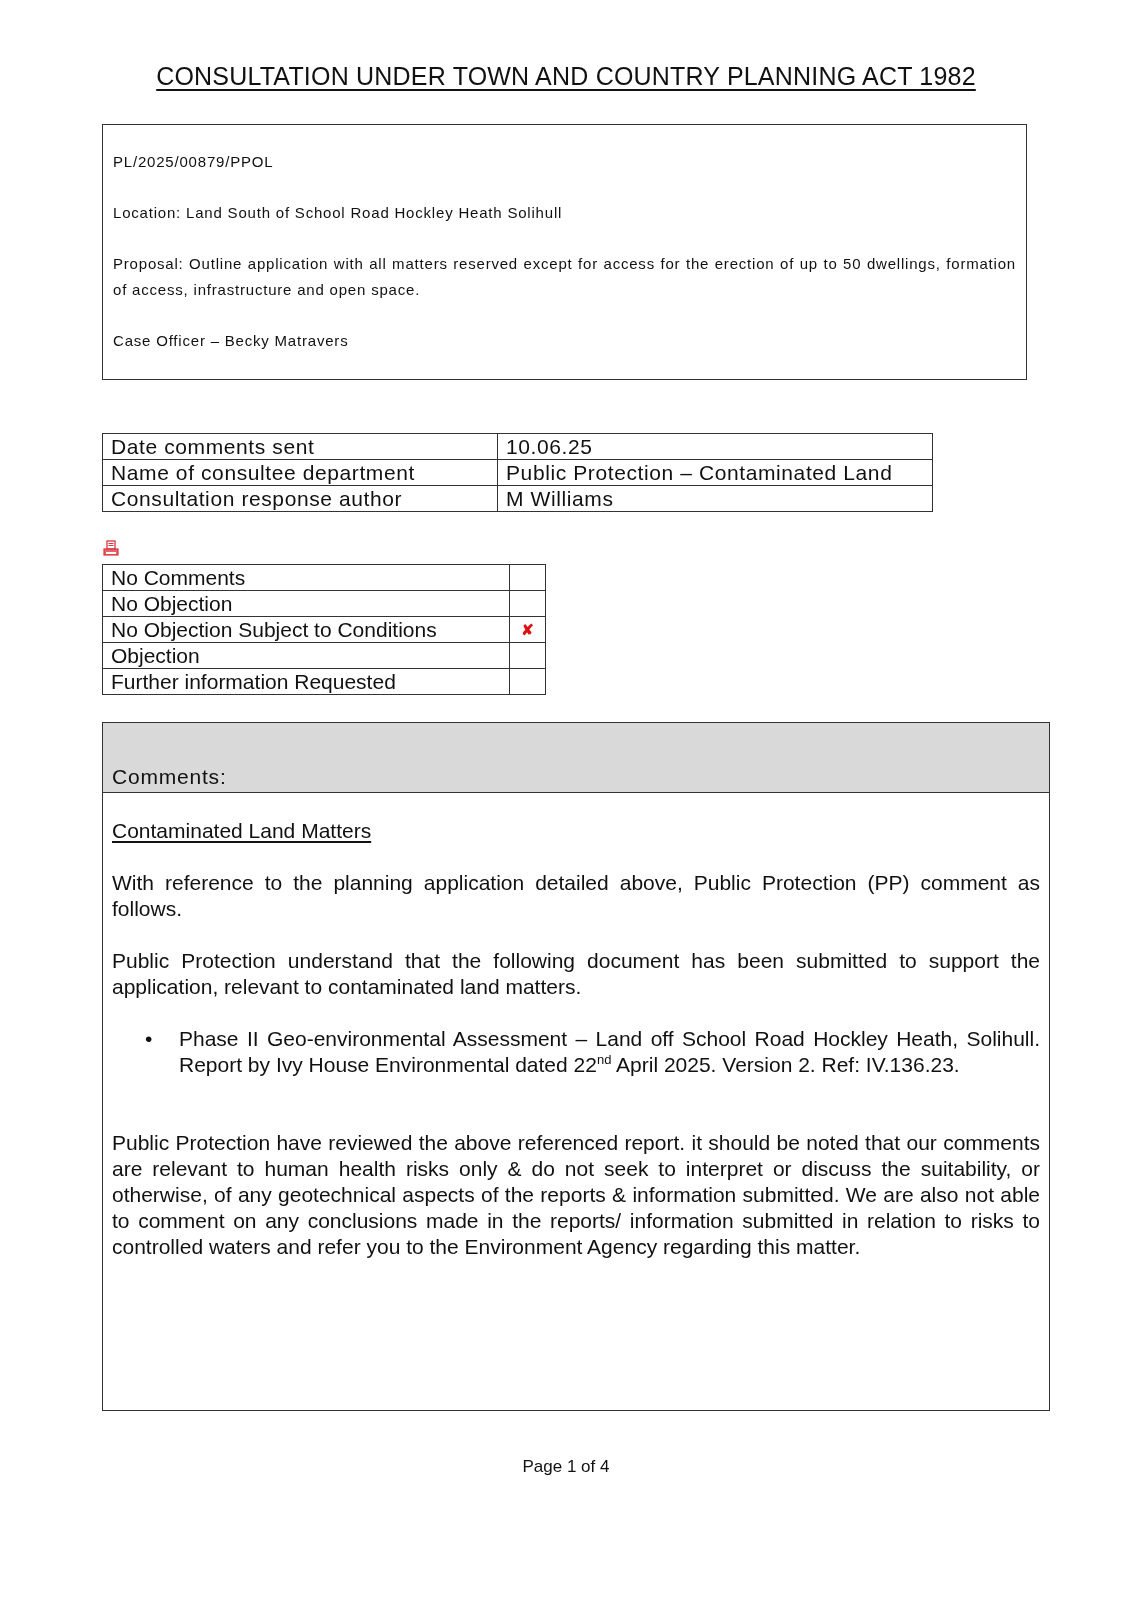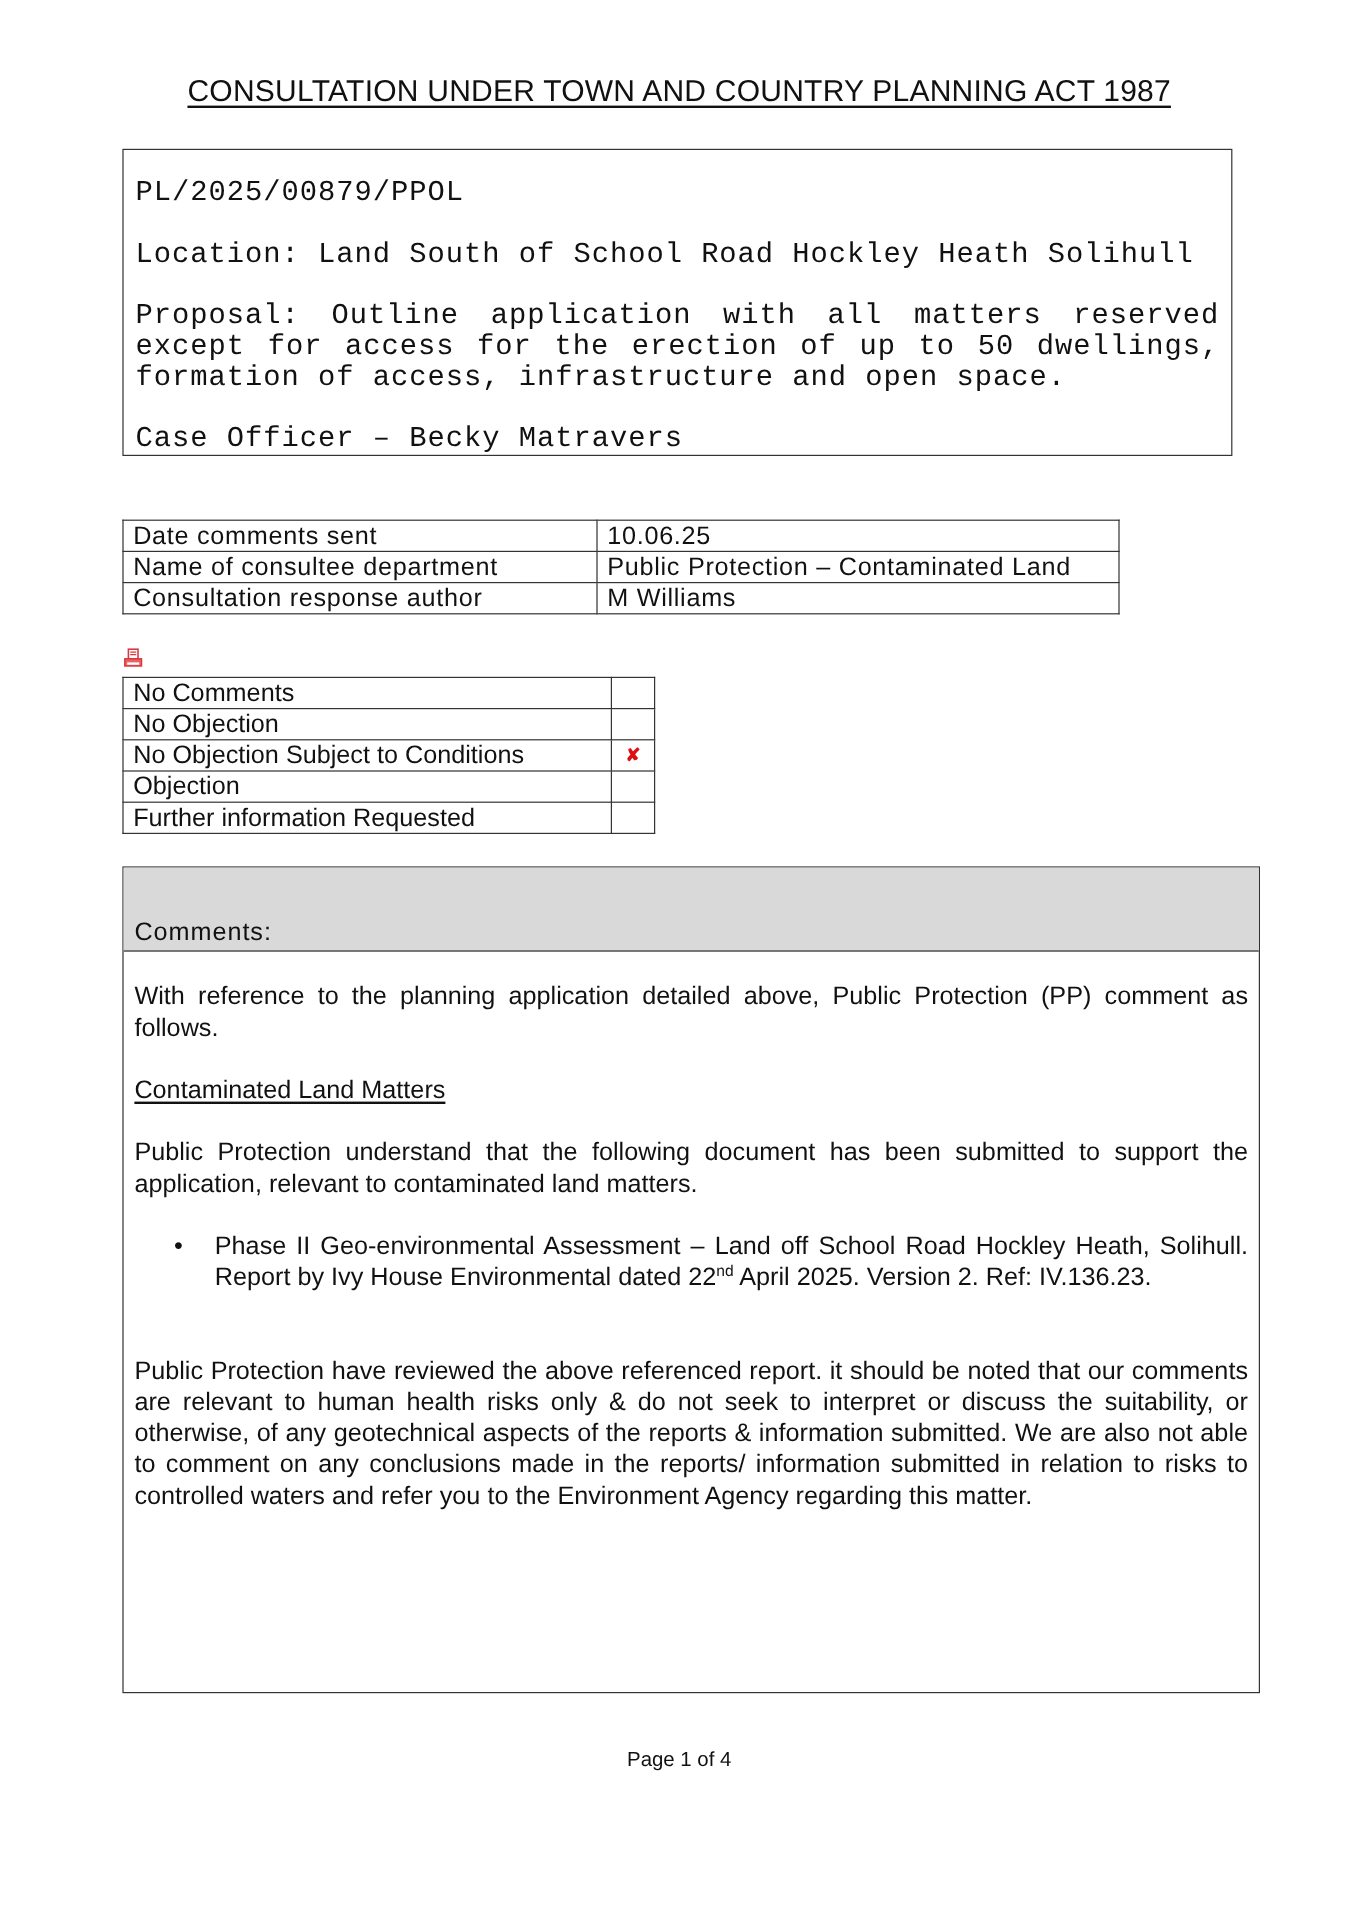--- a/index.html
+++ b/index.html
@@ -7,21 +7,21 @@
       width: 1132px; height: 1600px; position: relative; overflow: hidden;
       font-family: "Liberation Sans", sans-serif; color: #111;
     }
     .title {
       position: absolute; left: 0; width: 1132px; top: 62px; text-align: center;
       font-size: 25px; text-decoration: underline; text-underline-offset: 4px; letter-spacing: 0.2px;
     }
     .app-box {
       position: absolute; left: 102px; top: 124px; width: 925px; height: 256px;
       border: 1.3px solid #333; box-sizing: border-box; padding: 24px 10px 0 10px;
-      font-size: 24px; letter-spacing: 0.8px; line-height: 26px; font-family: Liberation Mono, monospace;
+      font-size: 15px; letter-spacing: 0.8px; line-height: 26px;
     }
     .app-box p { margin: 0 0 25px 0; }
     .app-box .justify { text-align: justify; text-align-last: left; }
     table { border-collapse: collapse; position: absolute; }
     .info-table { left: 102px; top: 433px; width: 831px; font-size: 21px; letter-spacing: 0.6px; }
     .info-table td { border: 1.3px solid #333; padding: 0 8px; height: 25px; line-height: 24px; }
     .info-table td:first-child { width: 378px; }
     .print-icon { position: absolute; left: 103px; top: 540px; width: 16px; height: 18px; }
     .resp-table { left: 102px; top: 564px; width: 444px; font-size: 21px; }
     .resp-table td { border: 1.3px solid #333; padding: 0 8px; height: 25px; line-height: 24px; }
@@ -44,21 +44,21 @@
     .bullet-list li { list-style: none; position: relative; }
     .bullet-list li::before {
       content: "•"; position: absolute; left: -34px; top: 0;
     }
     sup { font-size: 13px; line-height: 0; vertical-align: 8px; }
     .footer { position: absolute; left: 0; width: 1132px; top: 1457px; text-align: center; font-size: 17px; }
   </style>
 </head>
 <body>
 
-<div class="title">CONSULTATION UNDER TOWN AND COUNTRY PLANNING ACT 1987</div>
+<div class="title">CONSULTATION UNDER TOWN AND COUNTRY PLANNING ACT 1982</div>
 
 <div class="app-box">
   <p>PL/2025/00879/PPOL</p>
   <p>Location: Land South of School Road Hockley Heath Solihull</p>
   <p class="justify">Proposal: Outline application with all matters reserved except for access for the erection of up to 50 dwellings, formation of access, infrastructure and open space.</p>
   <p>Case Officer – Becky Matravers</p>
 </div>
 
 <table class="info-table">
   <tbody>
@@ -108,22 +108,22 @@
     <td class="mark"></td>
   </tr>
 </tbody>
   </table>
 
 <div class="comments-box">
   <div class="comments-head">
     <div class="h">Comments:</div>
   </div>
   <div class="comments-body">
+    <p><span class="u">Contaminated Land Matters</span></p>
     <p>With reference to the planning application detailed above, Public Protection (PP) comment as follows.</p>
-    <p><span class="u">Contaminated Land Matters</span></p>
     <p>Public Protection understand that the following document has been submitted to support the application, relevant to contaminated land matters.</p>
     <ul class="bullet-list">
       <li><span>Phase II Geo-environmental Assessment – Land off School Road Hockley Heath, Solihull. Report by Ivy House Environmental dated 22</span><sup>nd</sup><span> April 2025. Version 2. Ref: IV.136.23.</span></li>
     </ul>
     <p>Public Protection have reviewed the above referenced report. it should be noted that our comments are relevant to human health risks only &amp; do not seek to interpret or discuss the suitability, or otherwise, of any geotechnical aspects of the reports &amp; information submitted.  We are also not able to comment on any conclusions made in the reports/ information submitted in relation to risks to controlled waters and refer you to the Environment Agency regarding this matter.</p>
   </div>
 </div>
 
 <div class="footer">Page 1 of 4</div>
 

